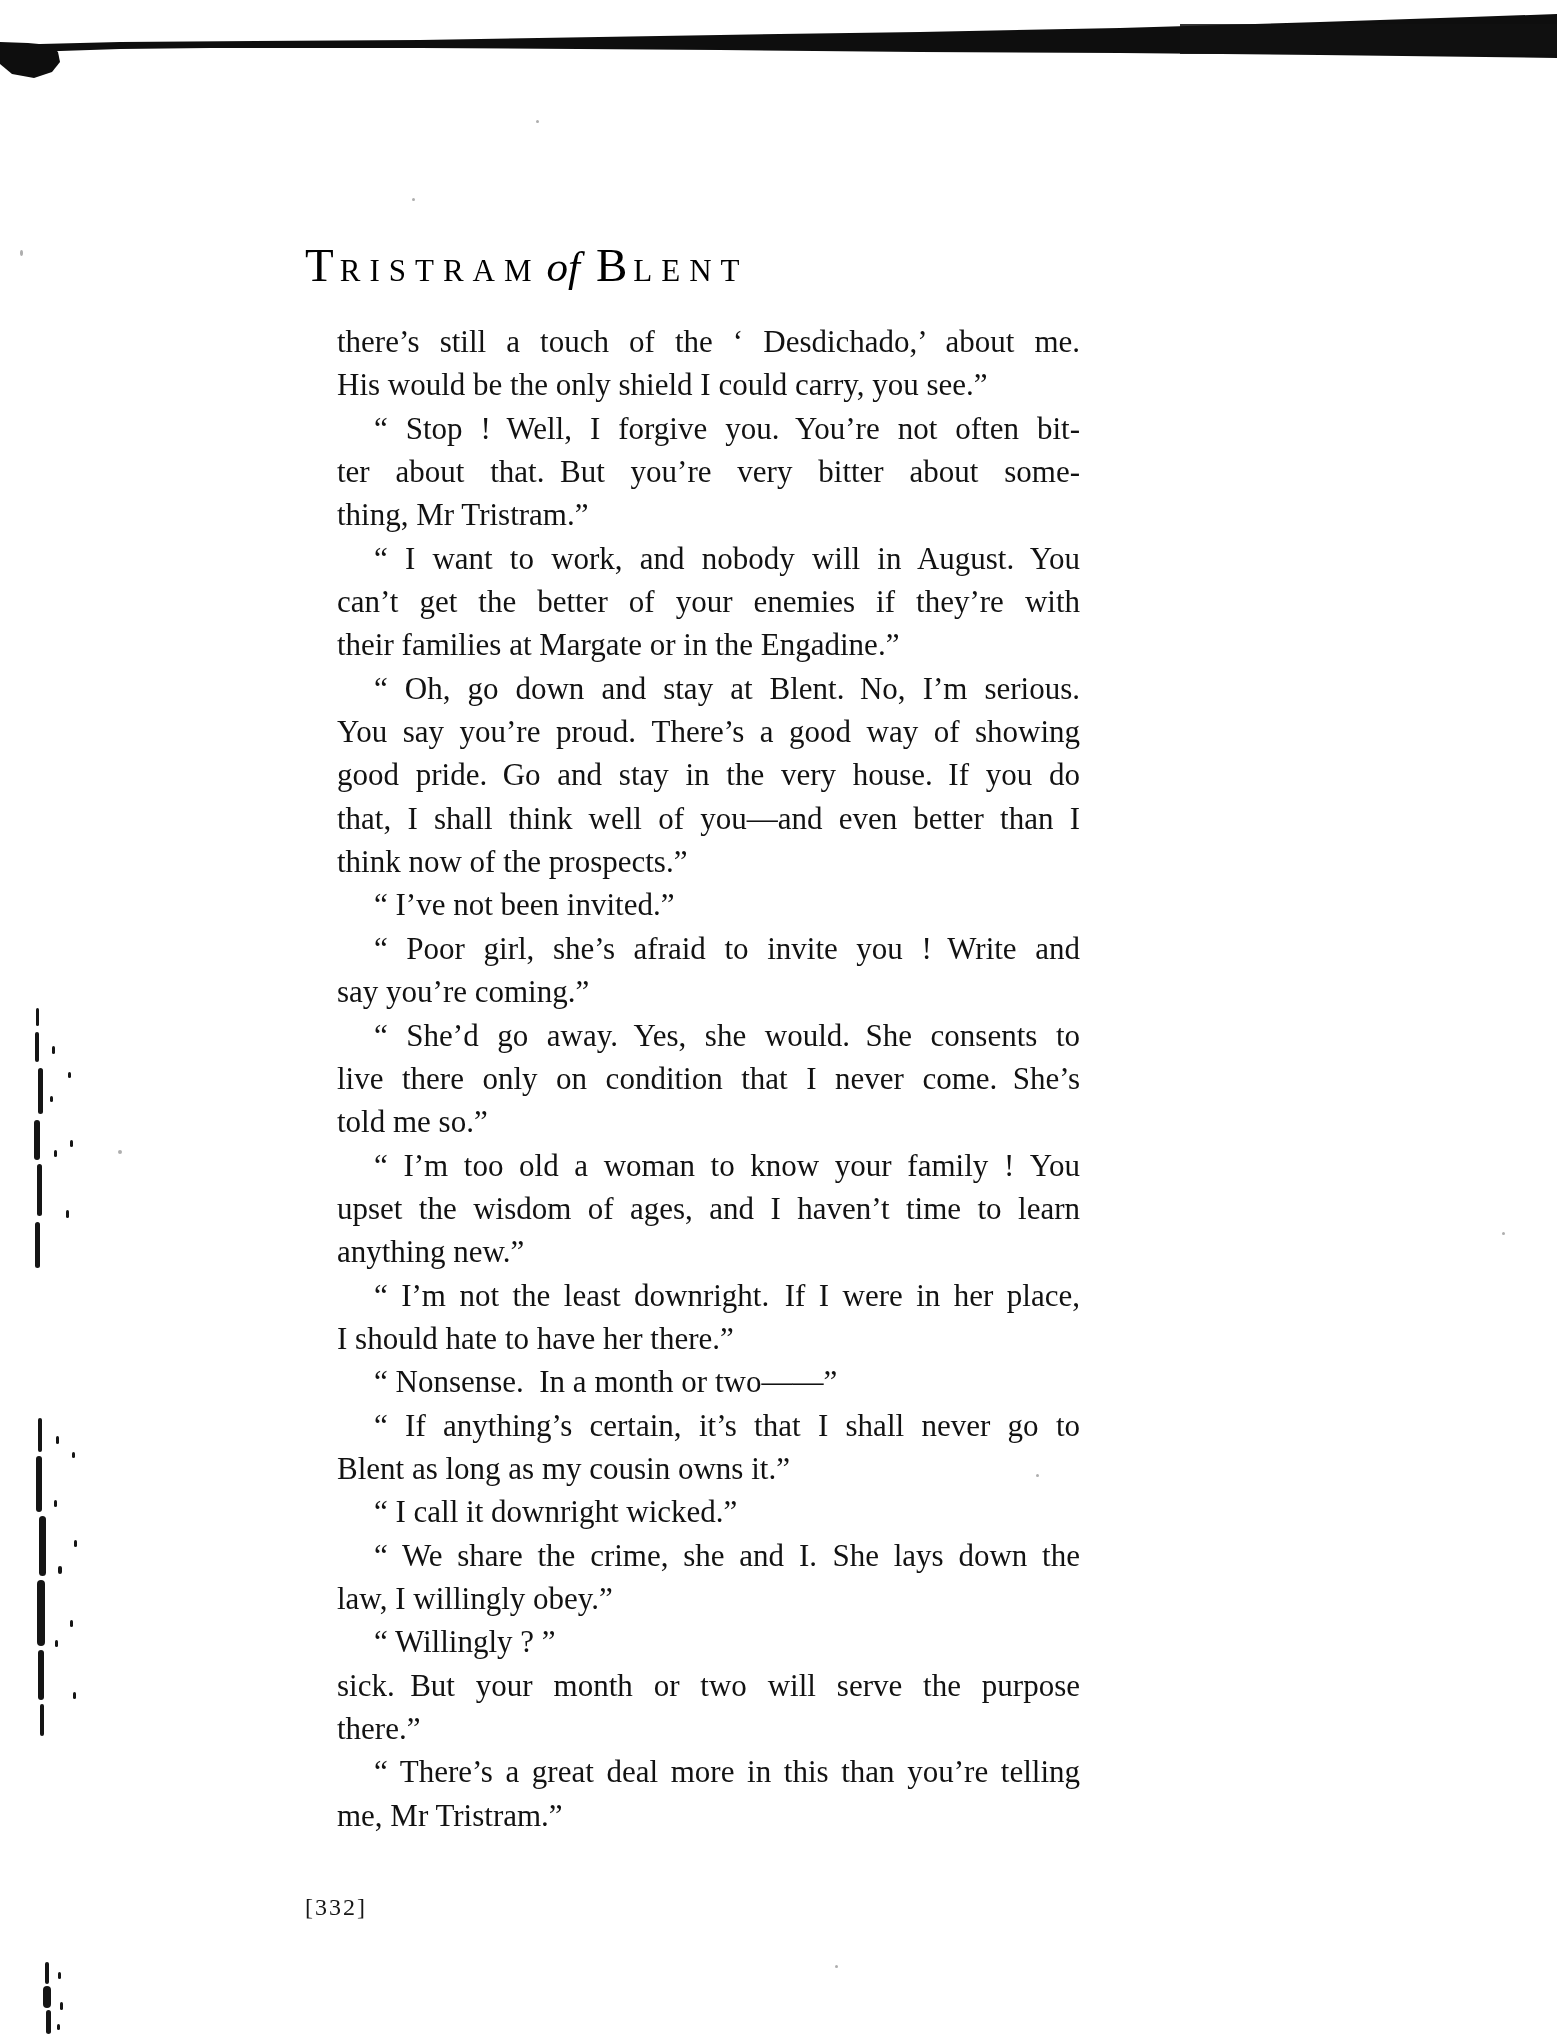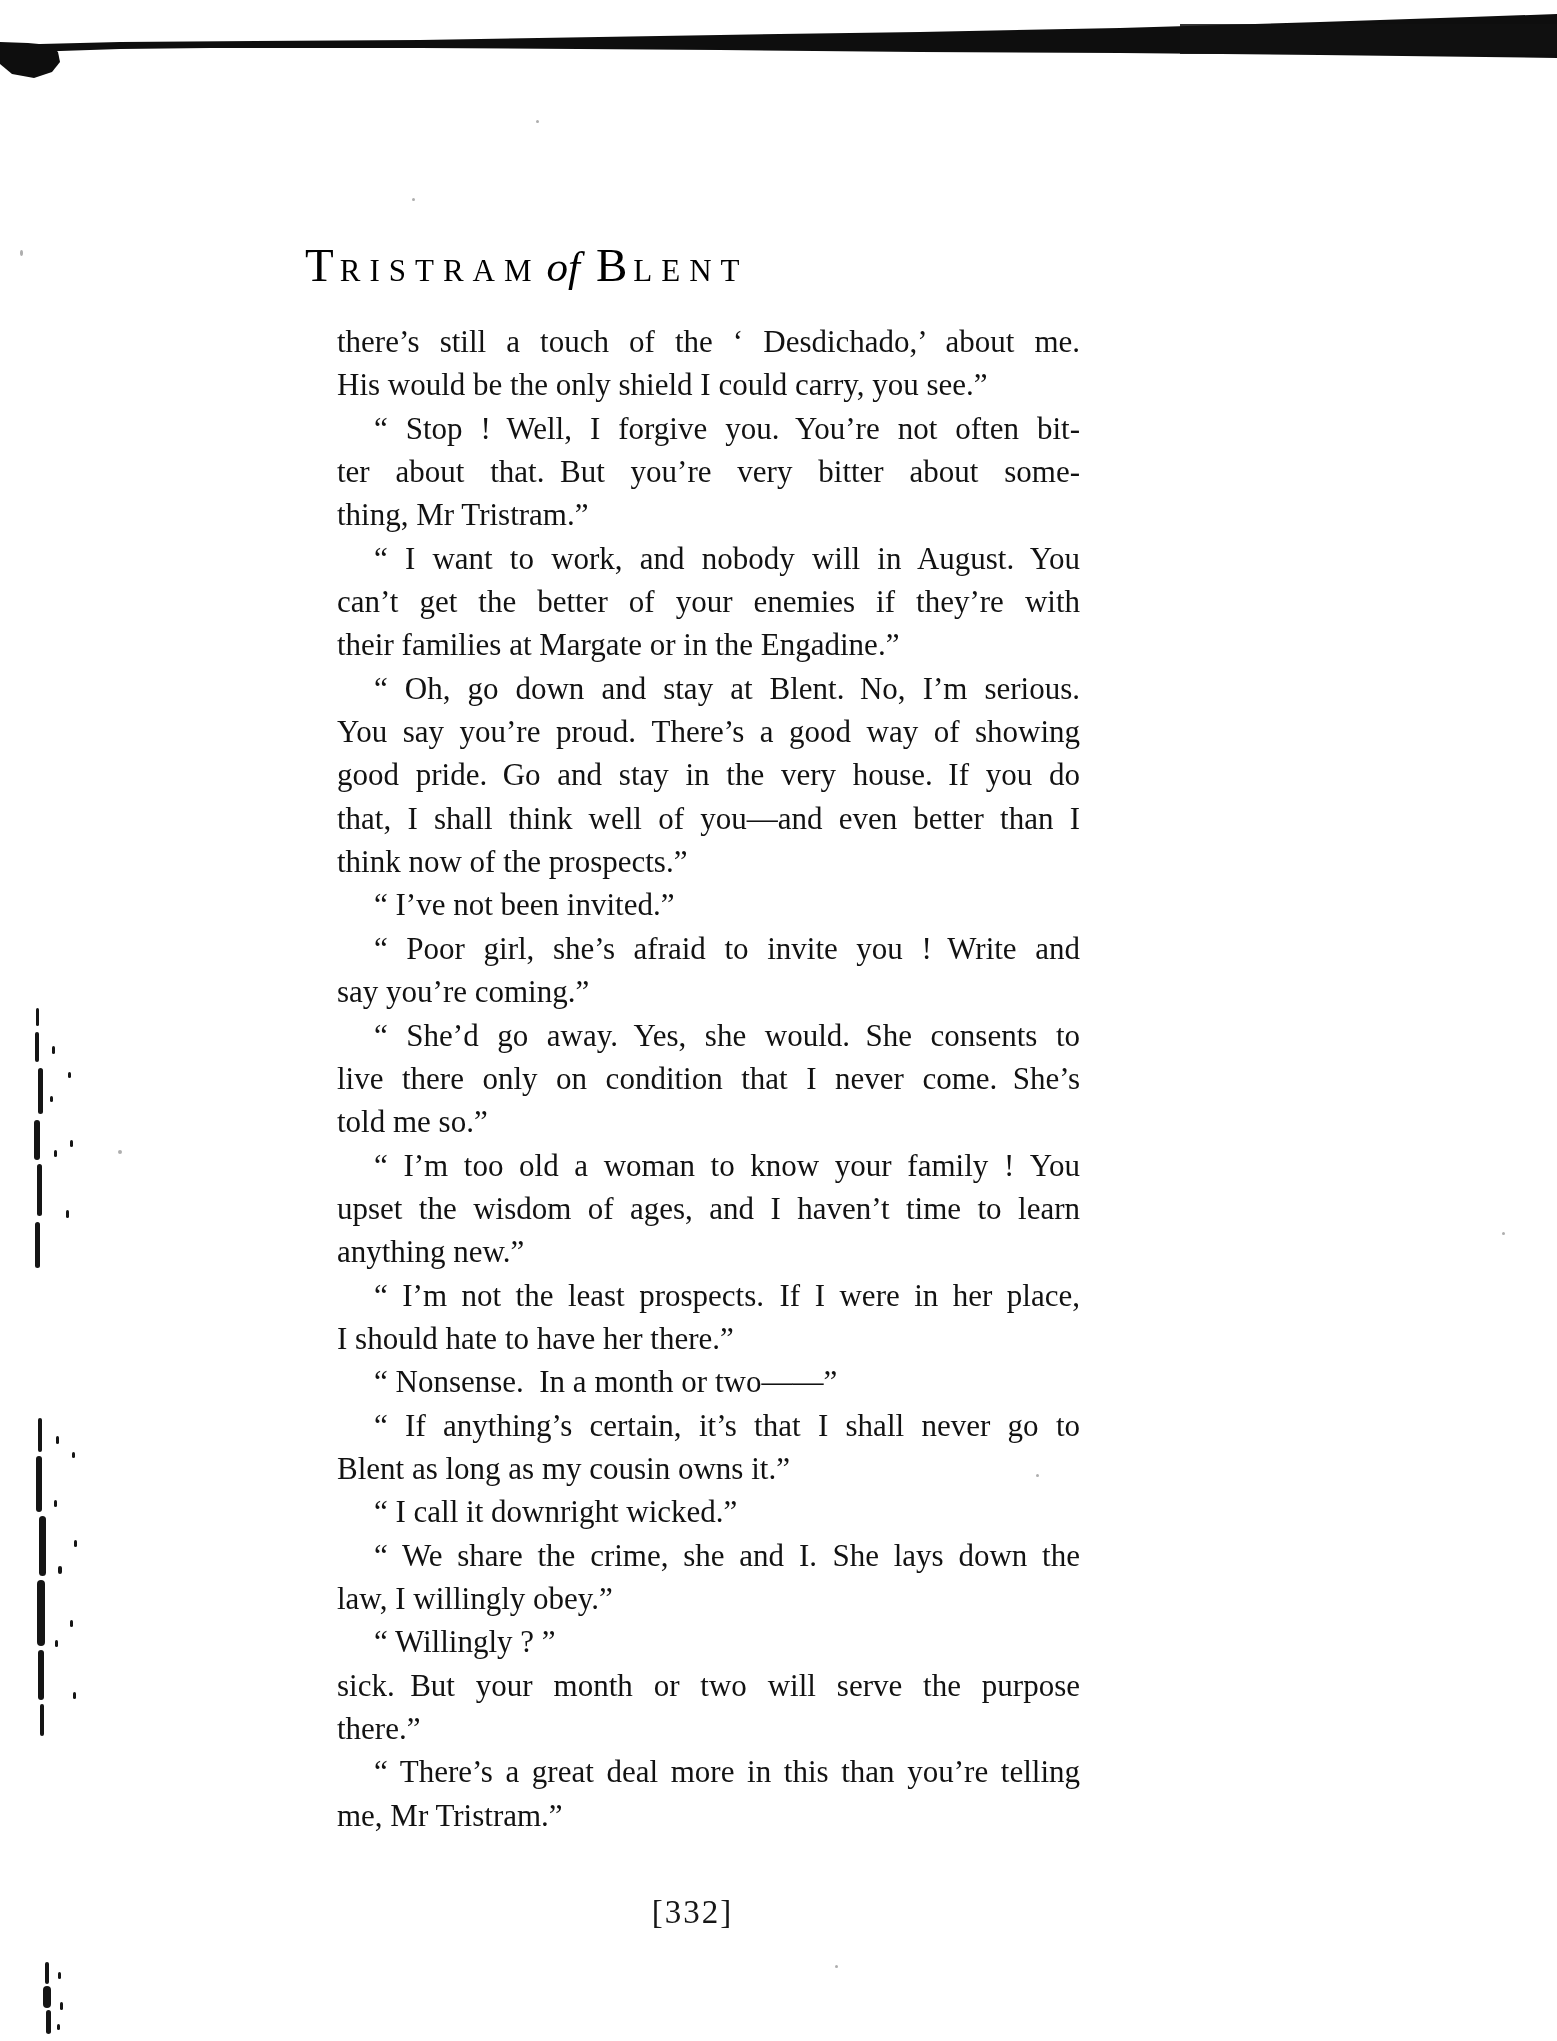--- a/index.html
+++ b/index.html
@@ -31,21 +31,21 @@
     position: absolute; left: 305px; top: 320px; width: 775px;
     font-size: 31px; line-height: 43.35px;
     color: #121212;
   }
   .line { text-align: justify; text-align-last: left; margin-left: 32px; }
   .line.just { text-align-last: justify; }
   .line.indent { text-indent: 37px; }
 
   .page-number {
     position: absolute; left: 305px; top: 1894px; width: 775px;
-    text-align: center; font-size: 33px; letter-spacing: 2px;
+    text-align: left; font-size: 24px; letter-spacing: 2px;
     color: #161616;
   }
 
   .speck { position: absolute; background: #6b6b6b; border-radius: 50%; opacity: .55; }
 </style>
 </head>
 <body>
 
 <div class="scan-page">
 
@@ -122,21 +122,21 @@
       <div class="line">think now of the prospects.”</div>
       <div class="line indent">“ I’ve not been invited.”</div>
       <div class="line indent just">“ Poor girl, she’s afraid to invite you ! Write and</div>
       <div class="line">say you’re coming.”</div>
       <div class="line indent just">“ She’d go away. Yes, she would. She consents to</div>
       <div class="line just">live there only on condition that I never come. She’s</div>
       <div class="line">told me so.”</div>
       <div class="line indent just">“ I’m too old a woman to know your family ! You</div>
       <div class="line just">upset the wisdom of ages, and I haven’t time to learn</div>
       <div class="line">anything new.”</div>
-      <div class="line indent just">“ I’m not the least prospects. If I were in her place,</div>
+      <div class="line indent just">“ I’m not the least downright. If I were in her place,</div>
       <div class="line">I should hate to have her there.”</div>
       <div class="line indent">“ Nonsense. In a month or two——”</div>
       <div class="line indent just">“ If anything’s certain, it’s that I shall never go to</div>
       <div class="line">Blent as long as my cousin owns it.”</div>
       <div class="line indent">“ I call it downright wicked.”</div>
       <div class="line indent just">“ We share the crime, she and I. She lays down the</div>
       <div class="line">law, I willingly obey.”</div>
       <div class="line indent">“ Willingly ? ”</div>
       <div class="line just">sick. But your month or two will serve the purpose</div>
       <div class="line">there.”</div>

